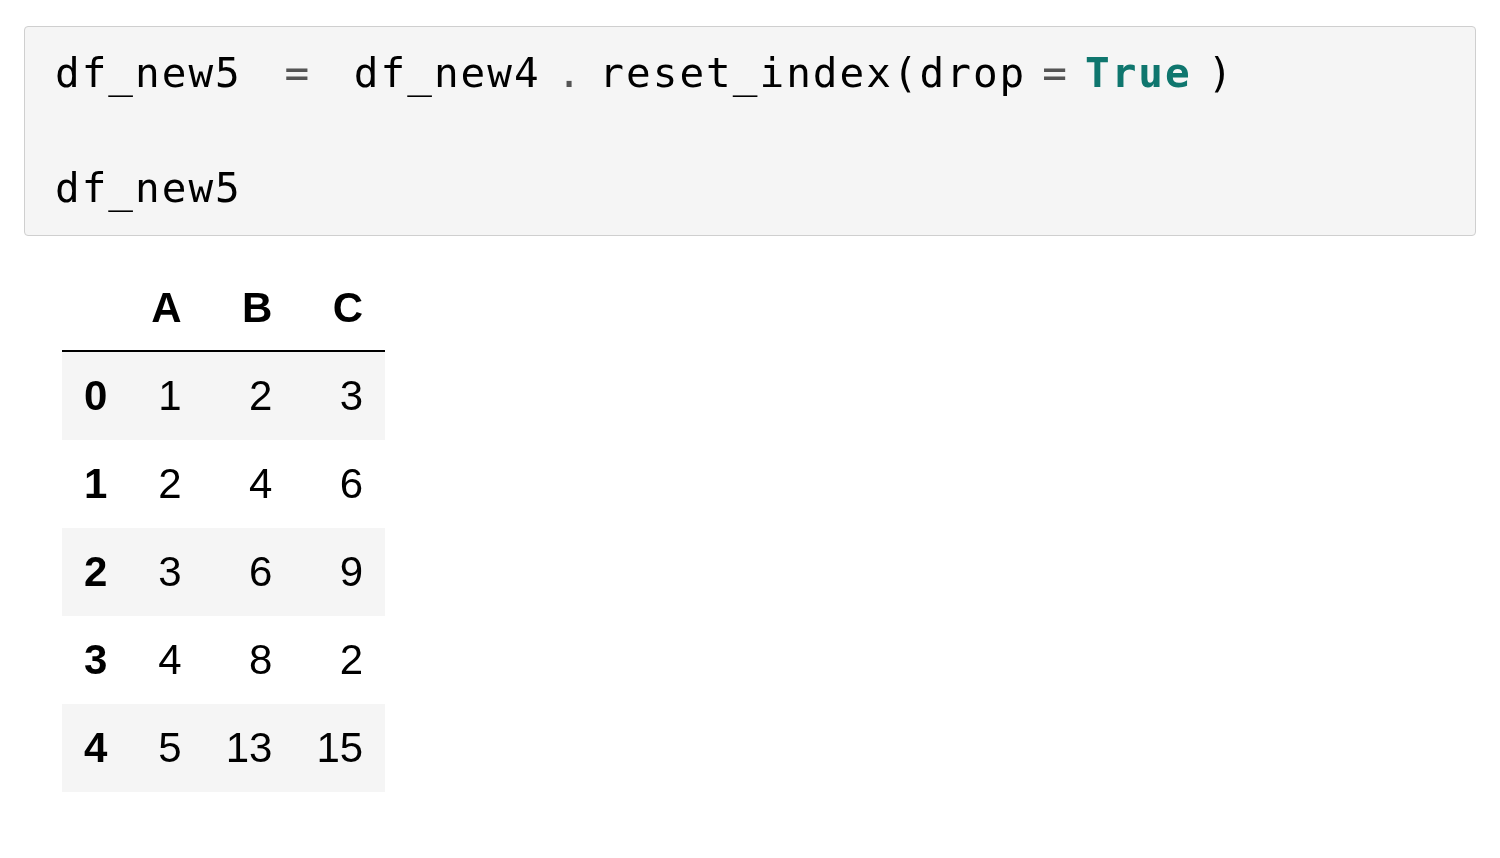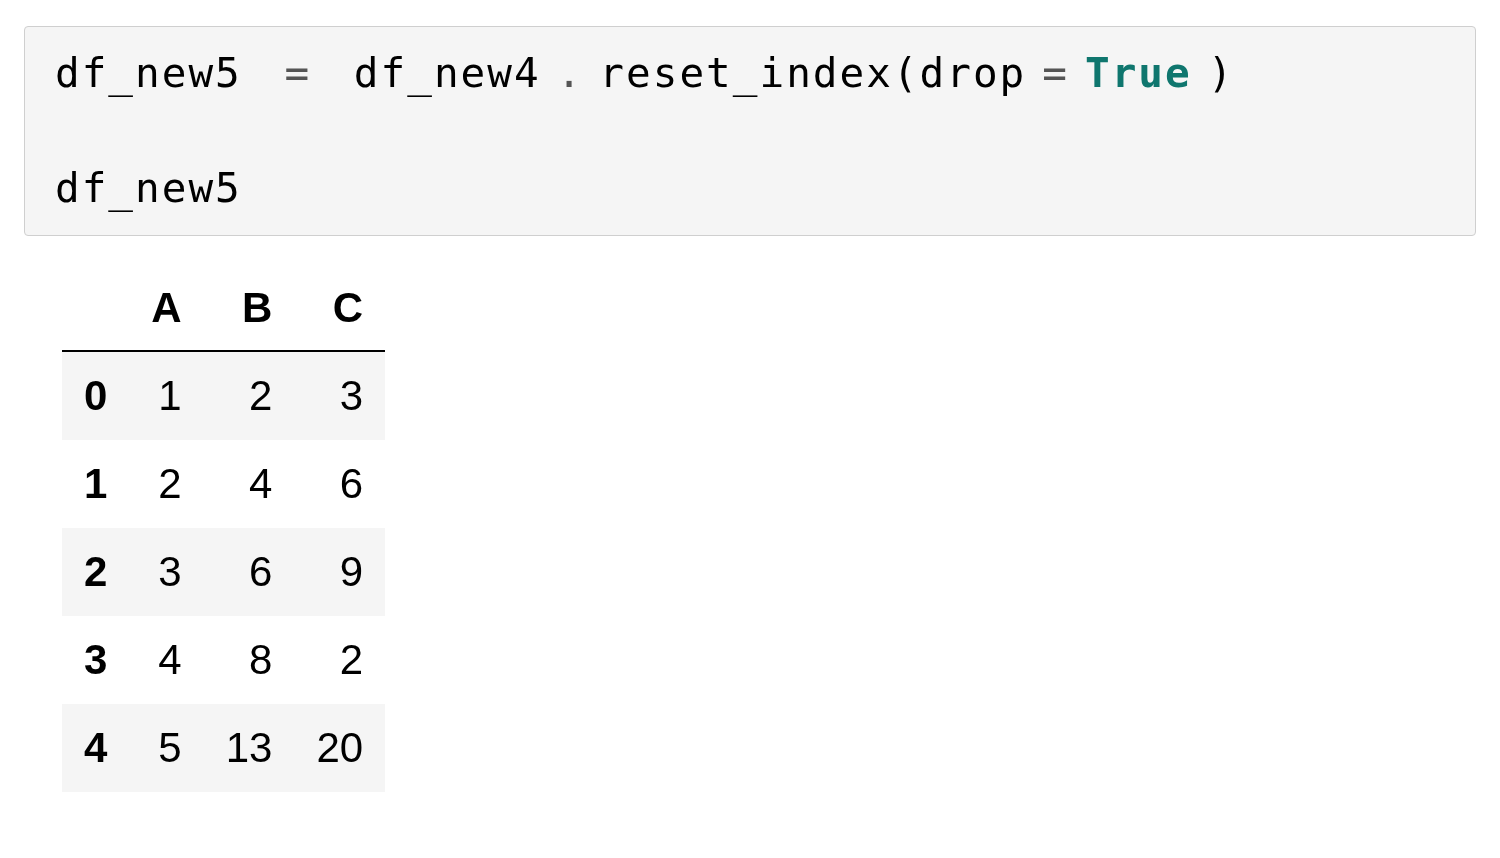--- a/index.html
+++ b/index.html
@@ -102,17 +102,17 @@
       <tr>
         <th>3</th>
         <td>4</td>
         <td>8</td>
         <td>2</td>
       </tr>
       <tr>
         <th>4</th>
         <td>5</td>
         <td>13</td>
-        <td>20</td>
+        <td>15</td>
       </tr>
     </tbody>
   </table>
 </div>
 
 </body></html>

